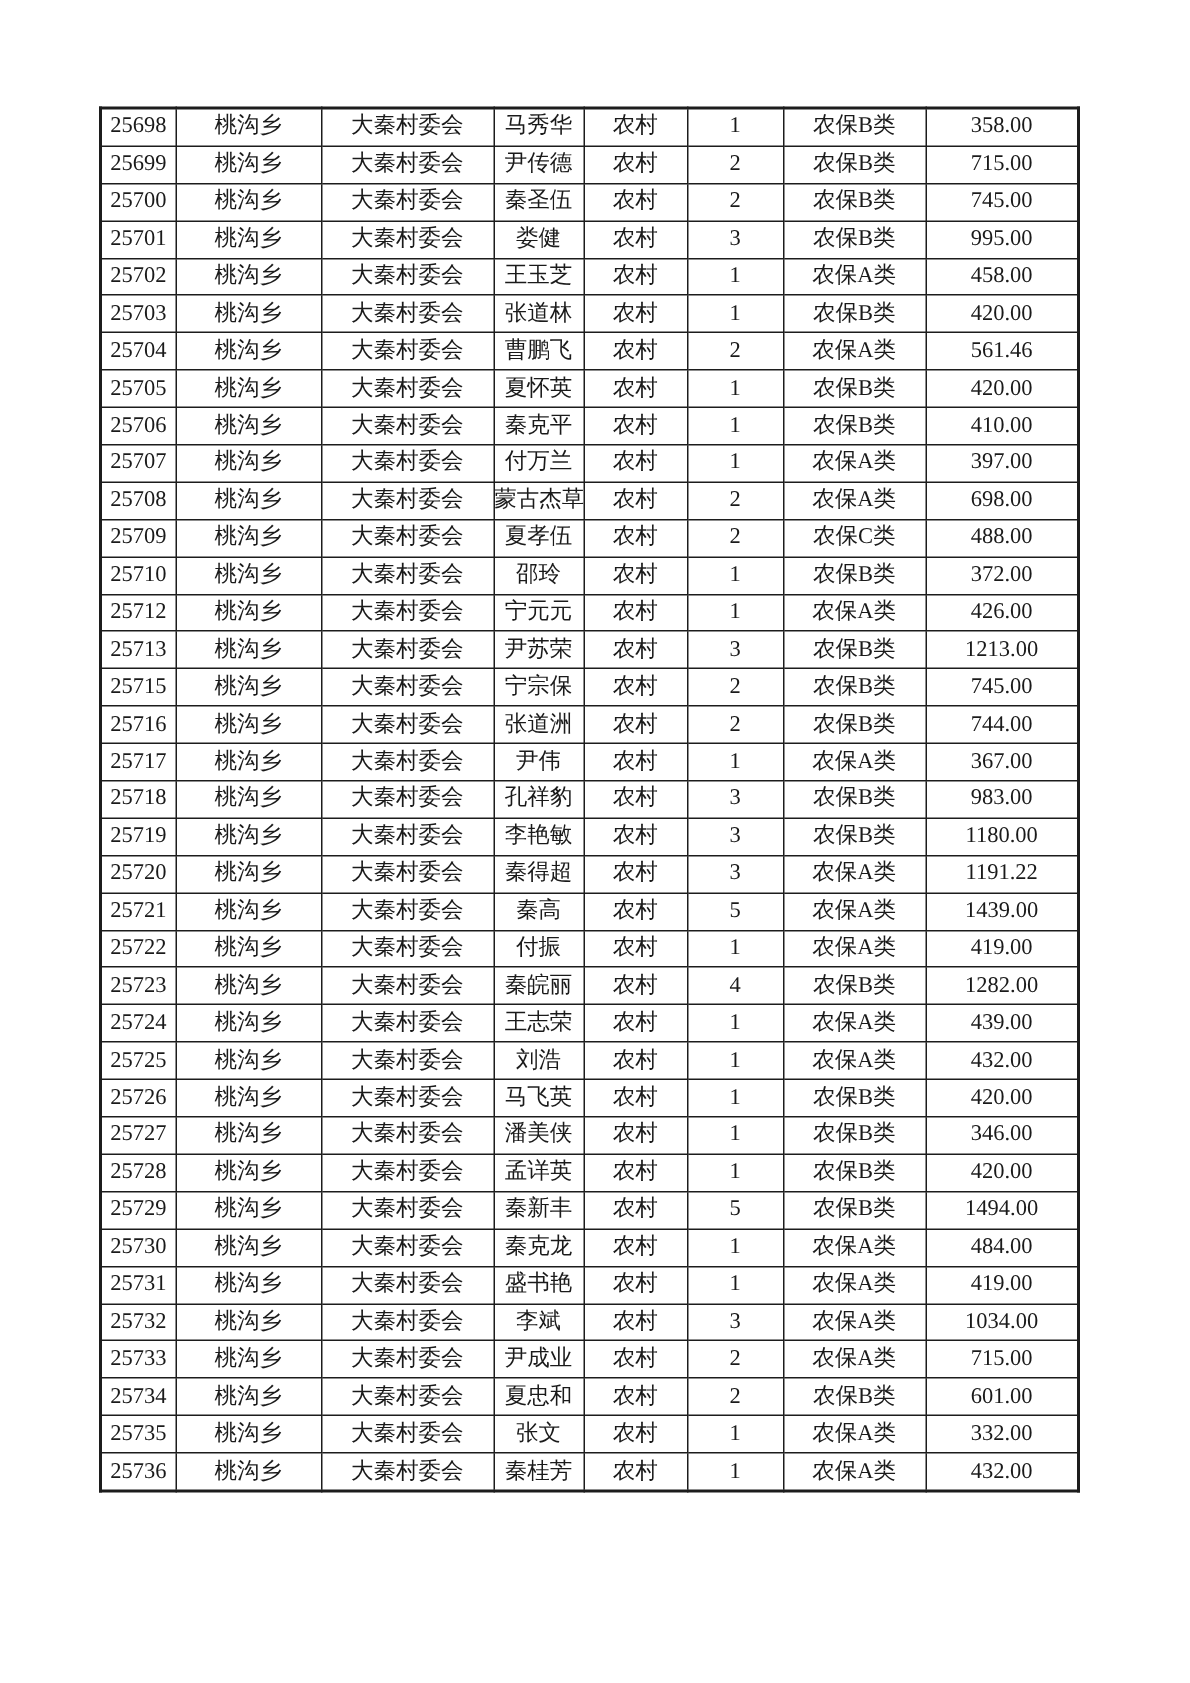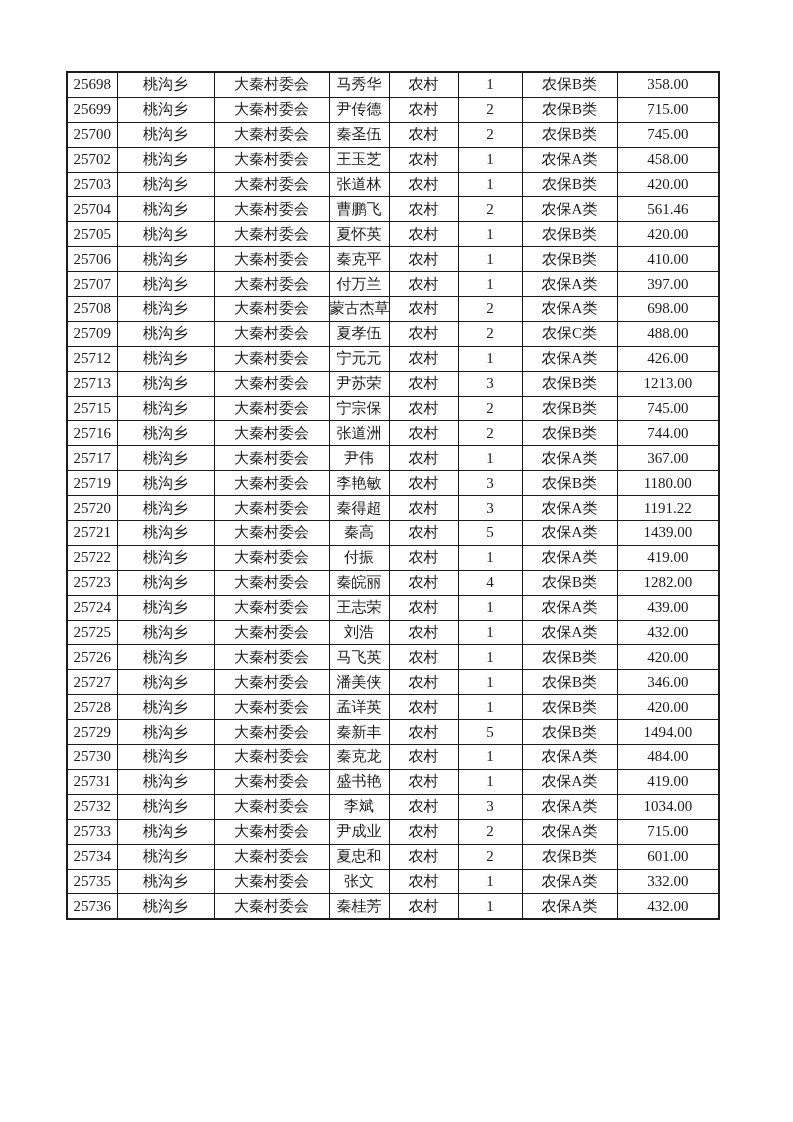--- a/index.html
+++ b/index.html
@@ -90,20 +90,30 @@
           <td>25700</td>
           <td>桃沟乡</td>
           <td>大秦村委会</td>
           <td>秦圣伍</td>
           <td>农村</td>
           <td>2</td>
           <td>农保B类</td>
           <td>745.00</td>
         </tr>
         <tr>
+          <td>25701</td>
+          <td>桃沟乡</td>
+          <td>大秦村委会</td>
+          <td>娄健</td>
+          <td>农村</td>
+          <td>3</td>
+          <td>农保B类</td>
+          <td>995.00</td>
+        </tr>
+        <tr>
           <td>25702</td>
           <td>桃沟乡</td>
           <td>大秦村委会</td>
           <td>王玉芝</td>
           <td>农村</td>
           <td>1</td>
           <td>农保A类</td>
           <td>458.00</td>
         </tr>
         <tr>
@@ -170,20 +180,30 @@
           <td>25709</td>
           <td>桃沟乡</td>
           <td>大秦村委会</td>
           <td>夏孝伍</td>
           <td>农村</td>
           <td>2</td>
           <td>农保C类</td>
           <td>488.00</td>
         </tr>
         <tr>
+          <td>25710</td>
+          <td>桃沟乡</td>
+          <td>大秦村委会</td>
+          <td>邵玲</td>
+          <td>农村</td>
+          <td>1</td>
+          <td>农保B类</td>
+          <td>372.00</td>
+        </tr>
+        <tr>
           <td>25712</td>
           <td>桃沟乡</td>
           <td>大秦村委会</td>
           <td>宁元元</td>
           <td>农村</td>
           <td>1</td>
           <td>农保A类</td>
           <td>426.00</td>
         </tr>
         <tr>
@@ -218,20 +238,30 @@
         </tr>
         <tr>
           <td>25717</td>
           <td>桃沟乡</td>
           <td>大秦村委会</td>
           <td>尹伟</td>
           <td>农村</td>
           <td>1</td>
           <td>农保A类</td>
           <td>367.00</td>
+        </tr>
+        <tr>
+          <td>25718</td>
+          <td>桃沟乡</td>
+          <td>大秦村委会</td>
+          <td>孔祥豹</td>
+          <td>农村</td>
+          <td>3</td>
+          <td>农保B类</td>
+          <td>983.00</td>
         </tr>
         <tr>
           <td>25719</td>
           <td>桃沟乡</td>
           <td>大秦村委会</td>
           <td>李艳敏</td>
           <td>农村</td>
           <td>3</td>
           <td>农保B类</td>
           <td>1180.00</td>

